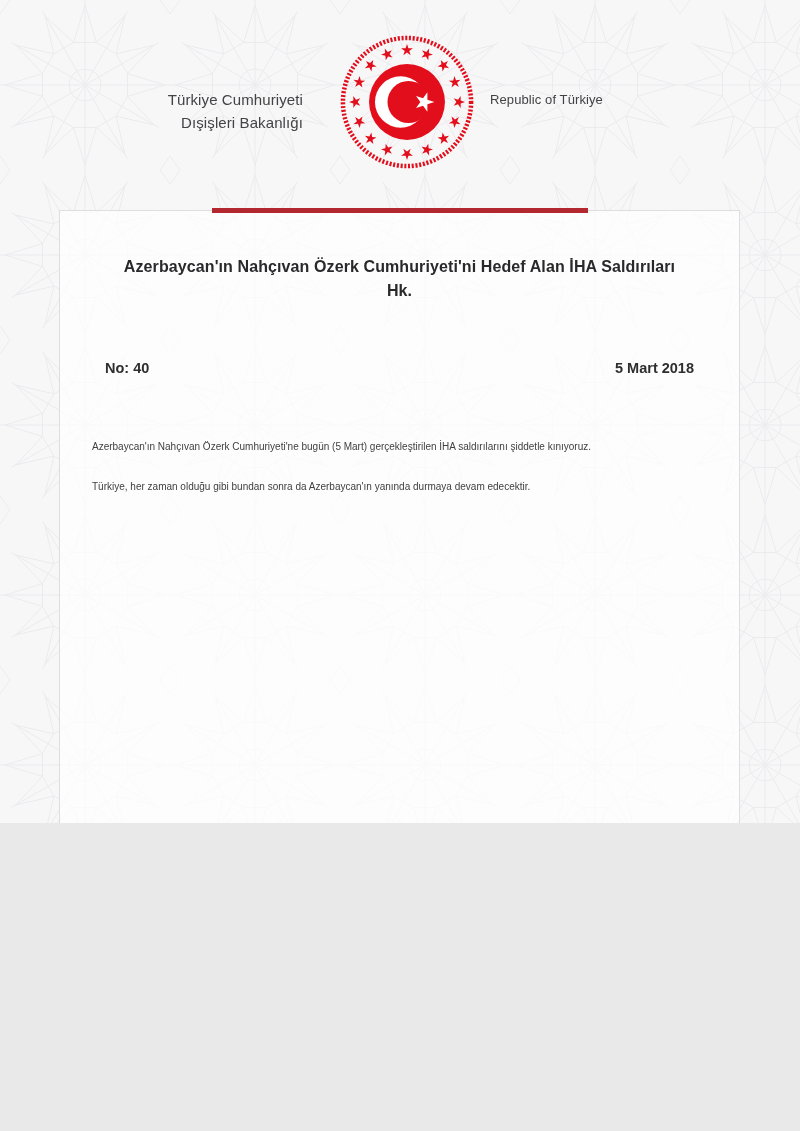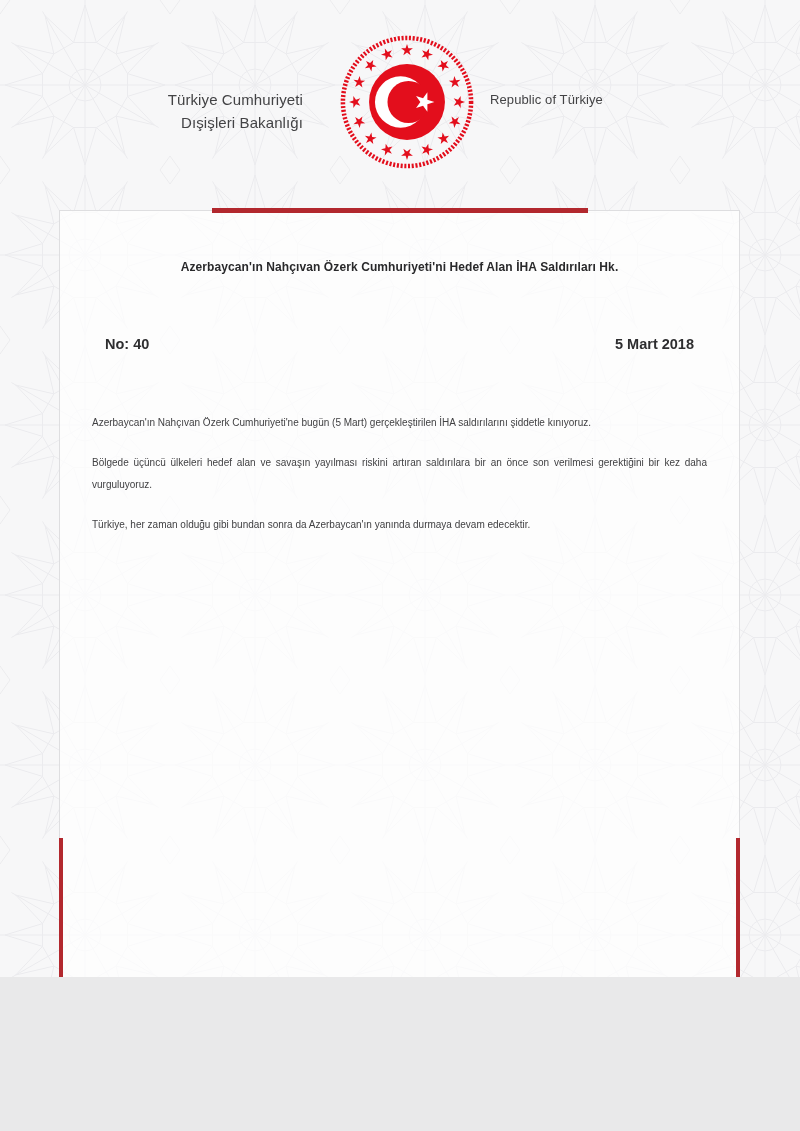--- a/index.html
+++ b/index.html
@@ -1,34 +1,34 @@
 <!DOCTYPE html>
 <html><head>
 <meta charset="utf-8">
 <style>
   html,body{margin:0;padding:0;}
   body{font-family:"Liberation Sans","DejaVu Sans",sans-serif;background:#e9e9ea;}
-  .page{position:relative;width:800px;height:977px;margin:0 auto;background:#f7f7f8;overflow:hidden;}
+  .page{position:relative;width:800px;height:823px;margin:0 auto;background:#f7f7f8;overflow:hidden;}
   .bg-pattern{position:absolute;left:0;top:0;width:800px;height:1131px;display:block;}
 
   
   .letterhead{position:absolute;left:0;top:0;width:800px;height:205px;}
   .lh-left{position:absolute;right:497px;top:88px;text-align:right;font-size:15px;line-height:23px;
            color:#434345;font-weight:500;letter-spacing:.1px;white-space:nowrap;}
   .lh-right{position:absolute;left:490px;top:88px;text-align:left;font-size:13px;line-height:23px;
            color:#434345;font-weight:500;letter-spacing:.1px;white-space:nowrap;}
   .emblem{position:absolute;left:338px;top:33px;width:138px;height:138px;}
   .emblem svg{display:block;width:138px;height:138px;}
 
   
   .card{position:absolute;left:59px;top:210px;width:681px;height:842px;box-sizing:border-box;
         background:rgba(255,255,255,.72);border:1px solid #dedee0;}
   .top-bar{position:absolute;top:-3px;left:50%;transform:translateX(-50%);
            width:376px;height:5px;background:#b2282e;}
-  .doc-title{margin:44px 60px 0;text-align:center;font-size:12px;font-weight:bold;
+  .doc-title{margin:44px 60px 0;text-align:center;font-size:16px;font-weight:bold;
              line-height:24px;color:#29292b;letter-spacing:.1px;}
   .meta{display:flex;justify-content:space-between;margin:57px 45px 5px;
         font-size:14.5px;font-weight:bold;color:#2e2e30;}
   .bodytext{margin:60px 32px 0;font-size:10px;line-height:22px;color:#414143;text-align:justify;}
   .bodytext p{margin:0 0 18px;}
 
   .bracket{position:absolute;bottom:-1px;width:212px;height:214px;box-sizing:border-box;}
   .bracket.left{left:-1px;border-left:4px solid #b2282e;border-bottom:4px solid #b2282e;}
   .bracket.right{right:-1px;border-right:4px solid #b2282e;border-bottom:4px solid #b2282e;}
 
@@ -109,21 +109,20 @@
 
     <h1 class="doc-title">Azerbaycan'ın Nahçıvan Özerk Cumhuriyeti'ni Hedef Alan İHA Saldırıları Hk.</h1>
 
     <div class="meta">
       <span>No: 40</span>
       <span>5 Mart 2018</span>
     </div>
 
     <div class="bodytext">
       <p>Azerbaycan'ın Nahçıvan Özerk Cumhuriyeti'ne bugün (5 Mart) gerçekleştirilen İHA saldırılarını şiddetle kınıyoruz.</p>
-      <p>Bölgede üçüncü ülkeleri hedef alan ve savaşın yayılması riskini artıran saldırılara bir an önce son verilmesi gerektiğini bir kez daha vurguluyoruz.</p>
       <p>Türkiye, her zaman olduğu gibi bundan sonra da Azerbaycan'ın yanında durmaya devam edecektir.</p>
     </div>
 
     <div class="bracket left"></div>
     <div class="bracket right"></div>
 
     <div class="footer-url">www.mfa.gov.tr</div>
   </main>
 
 </div>

